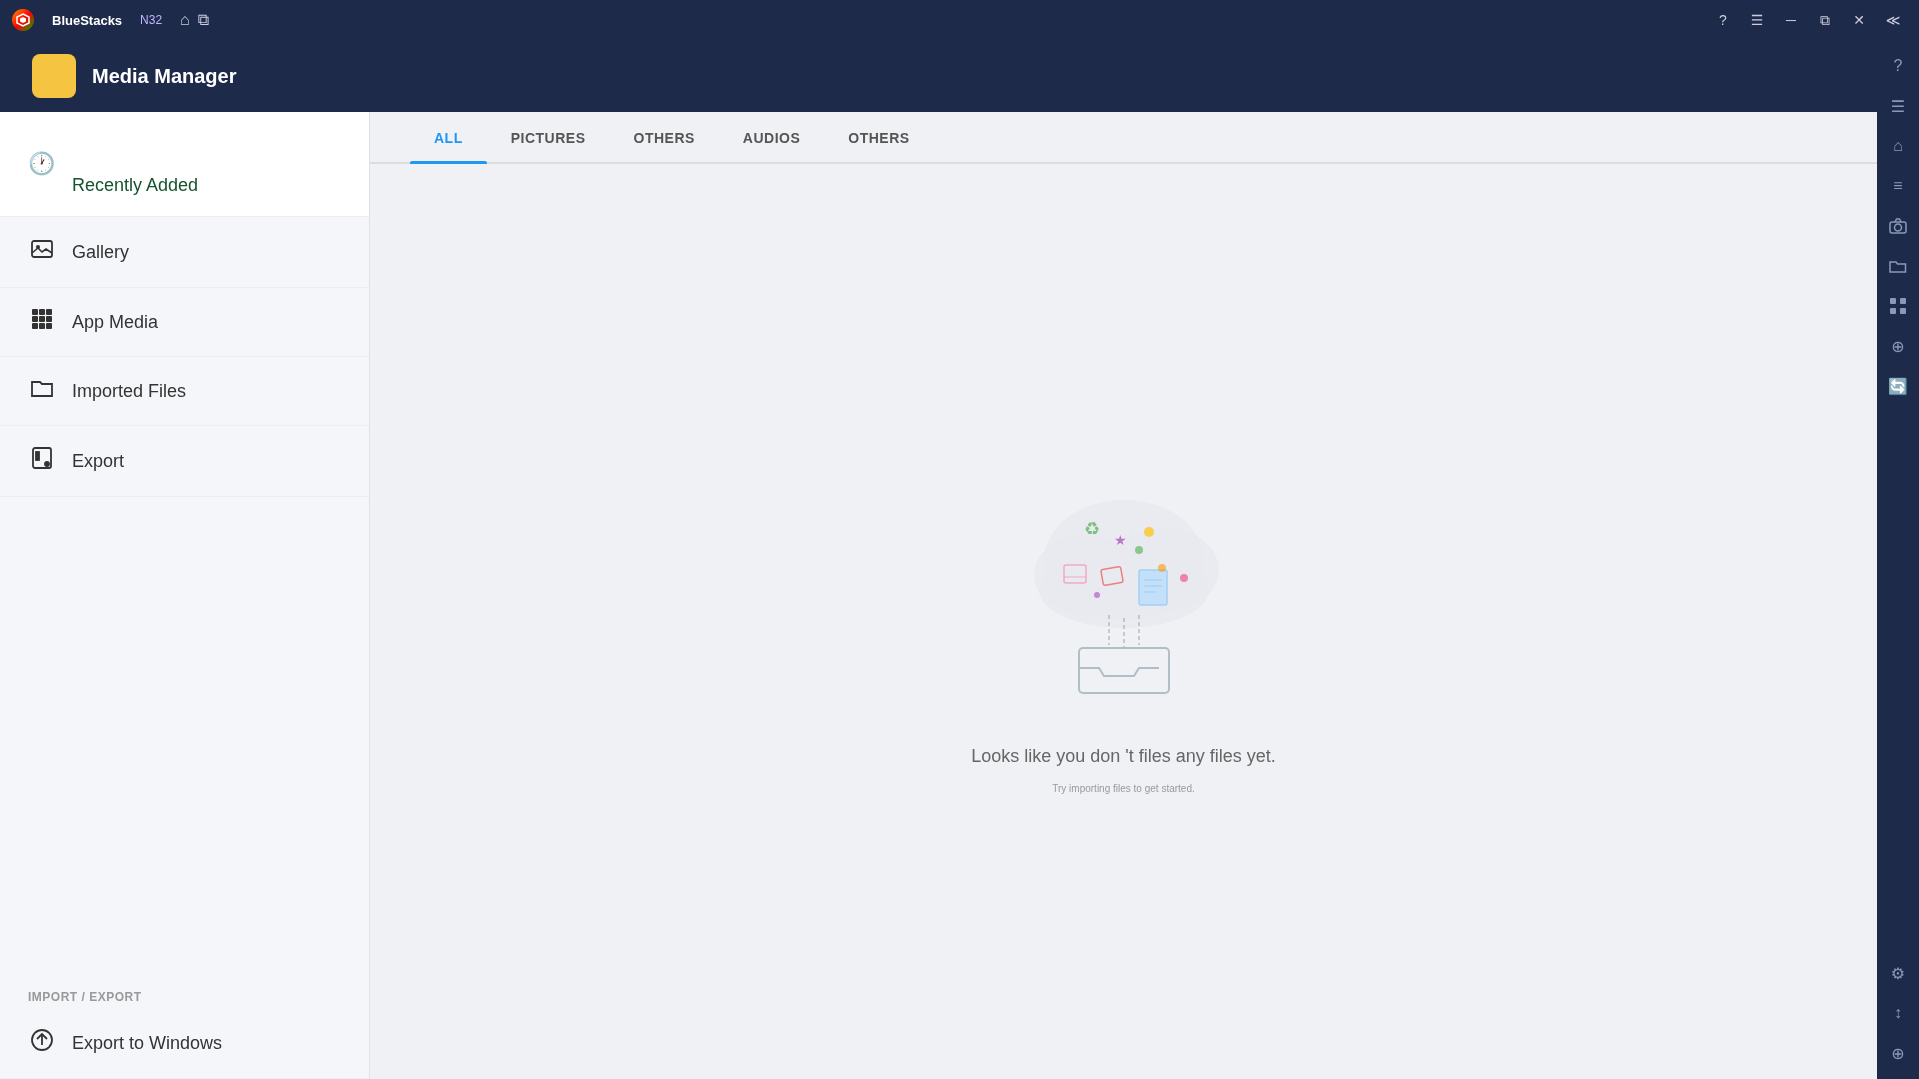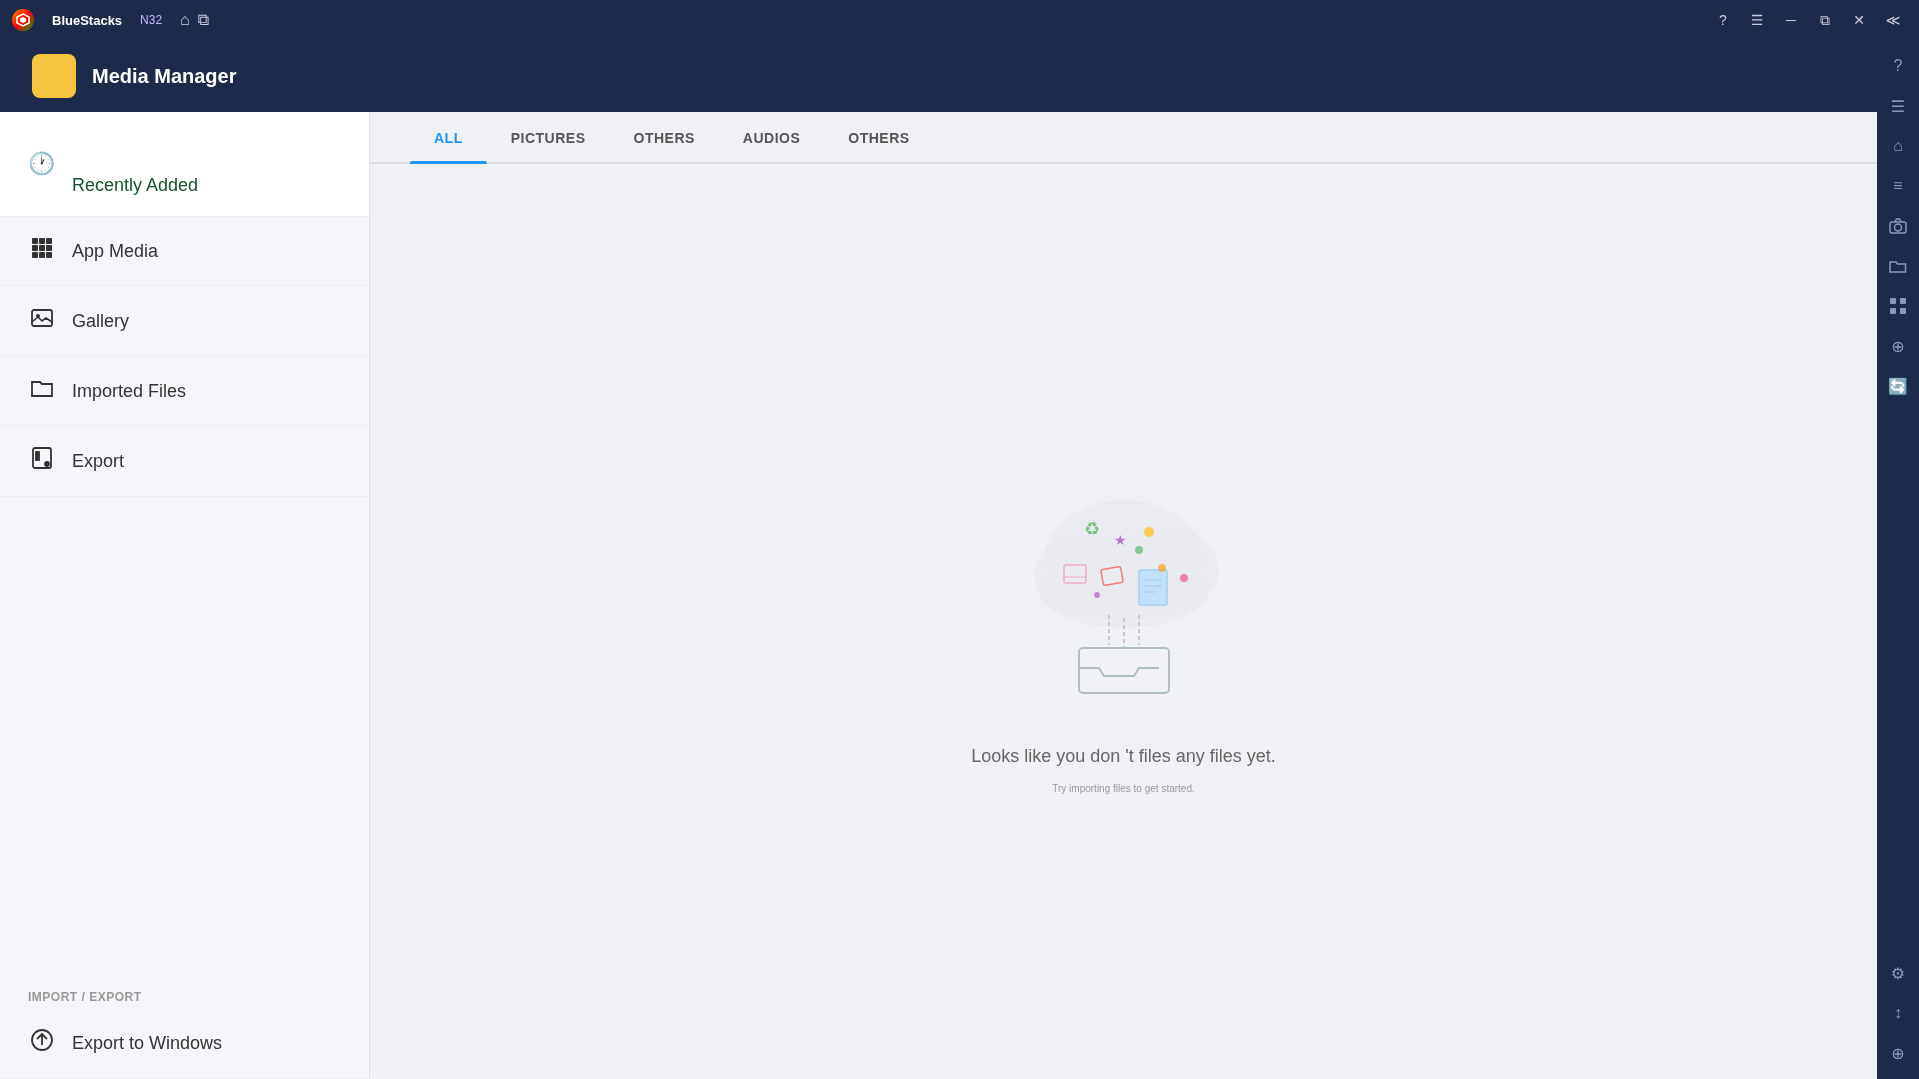--- a/index.html
+++ b/index.html
@@ -281,20 +281,31 @@
       <span class="app-header-title">Media Manager</span>
     </div>
 
     <div class="content-area">
 
       <div class="left-sidebar">
 
         <div class="sidebar-item active">
           <span class="sidebar-item-icon" style="color:#2196f3;">🕐</span>
           <span class="sidebar-item-label">Recently Added</span>
+        </div>
+
+        <div class="sidebar-item">
+          <span class="sidebar-item-icon">
+            <svg width="24" height="24" viewBox="0 0 24 24" fill="currentColor">
+              <rect x="2" y="4" width="20" height="16" rx="2" fill="none" stroke="#333" stroke-width="1.8"></rect>
+              <circle cx="8" cy="10" r="2" fill="#333"></circle>
+              <path d="M2 16 l6-5 4 4 4-3 6 4" stroke="#333" stroke-width="1.6" fill="none"></path>
+            </svg>
+          </span>
+          <span class="sidebar-item-label">Gallery</span>
         </div>
 
         <div class="sidebar-item">
           <span class="sidebar-item-icon">
             <svg width="22" height="22" viewBox="0 0 22 22" fill="#333">
               <rect x="1" y="1" width="6" height="6" rx="1"></rect>
               <rect x="8" y="1" width="6" height="6" rx="1"></rect>
               <rect x="15" y="1" width="6" height="6" rx="1"></rect>
               <rect x="1" y="8" width="6" height="6" rx="1"></rect>
               <rect x="8" y="8" width="6" height="6" rx="1"></rect>
@@ -302,31 +313,20 @@
               <rect x="1" y="15" width="6" height="6" rx="1"></rect>
               <rect x="8" y="15" width="6" height="6" rx="1"></rect>
               <rect x="15" y="15" width="6" height="6" rx="1"></rect>
             </svg>
           </span>
           <span class="sidebar-item-label">App Media</span>
         </div>
 
         <div class="sidebar-item">
           <span class="sidebar-item-icon">
-            <svg width="24" height="24" viewBox="0 0 24 24" fill="currentColor">
-              <rect x="2" y="4" width="20" height="16" rx="2" fill="none" stroke="#333" stroke-width="1.8"></rect>
-              <circle cx="8" cy="10" r="2" fill="#333"></circle>
-              <path d="M2 16 l6-5 4 4 4-3 6 4" stroke="#333" stroke-width="1.6" fill="none"></path>
-            </svg>
-          </span>
-          <span class="sidebar-item-label">Gallery</span>
-        </div>
-
-        <div class="sidebar-item">
-          <span class="sidebar-item-icon">
             <svg width="24" height="22" viewBox="0 0 24 22" fill="none" stroke="#333" stroke-width="1.8">
               <path d="M2 5 h8 l2 2 h10 v12 H2 Z" rx="1"></path>
             </svg>
           </span>
           <span class="sidebar-item-label">Imported Files</span>
         </div>
 
         <div class="sidebar-item">
           <span class="sidebar-item-icon">
             <svg width="22" height="24" viewBox="0 0 22 24" fill="none" stroke="#333" stroke-width="1.8">

